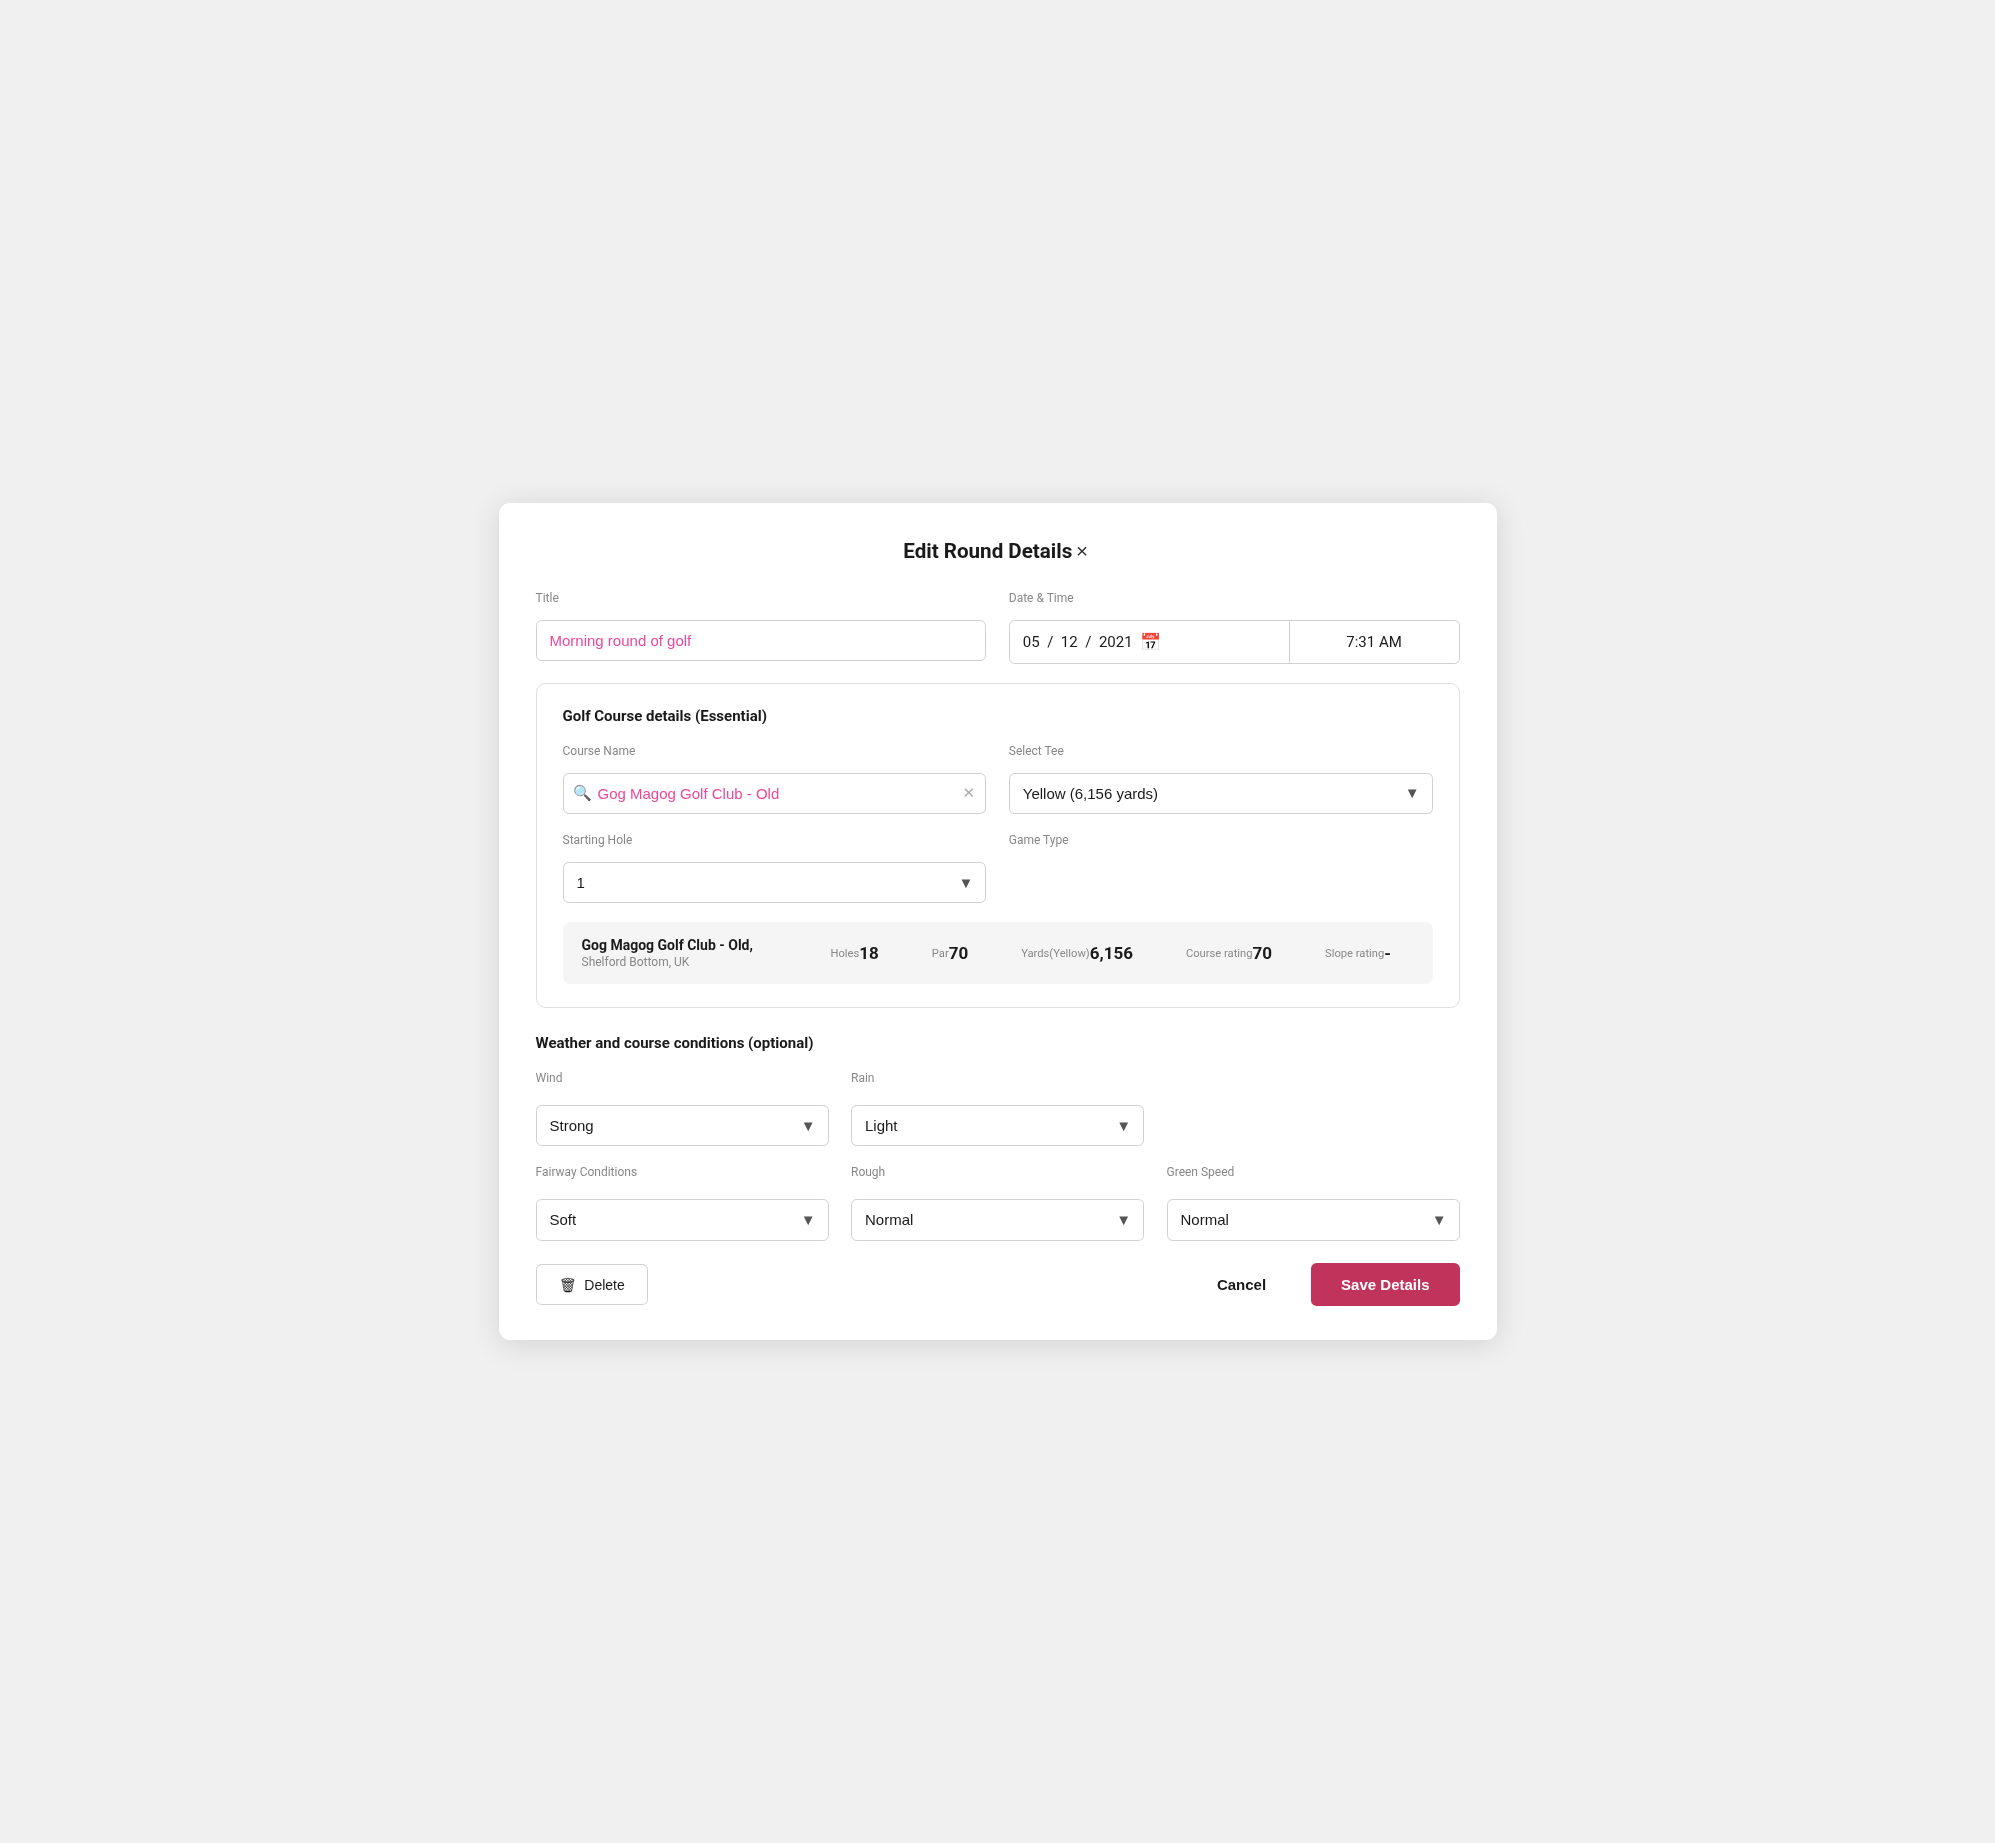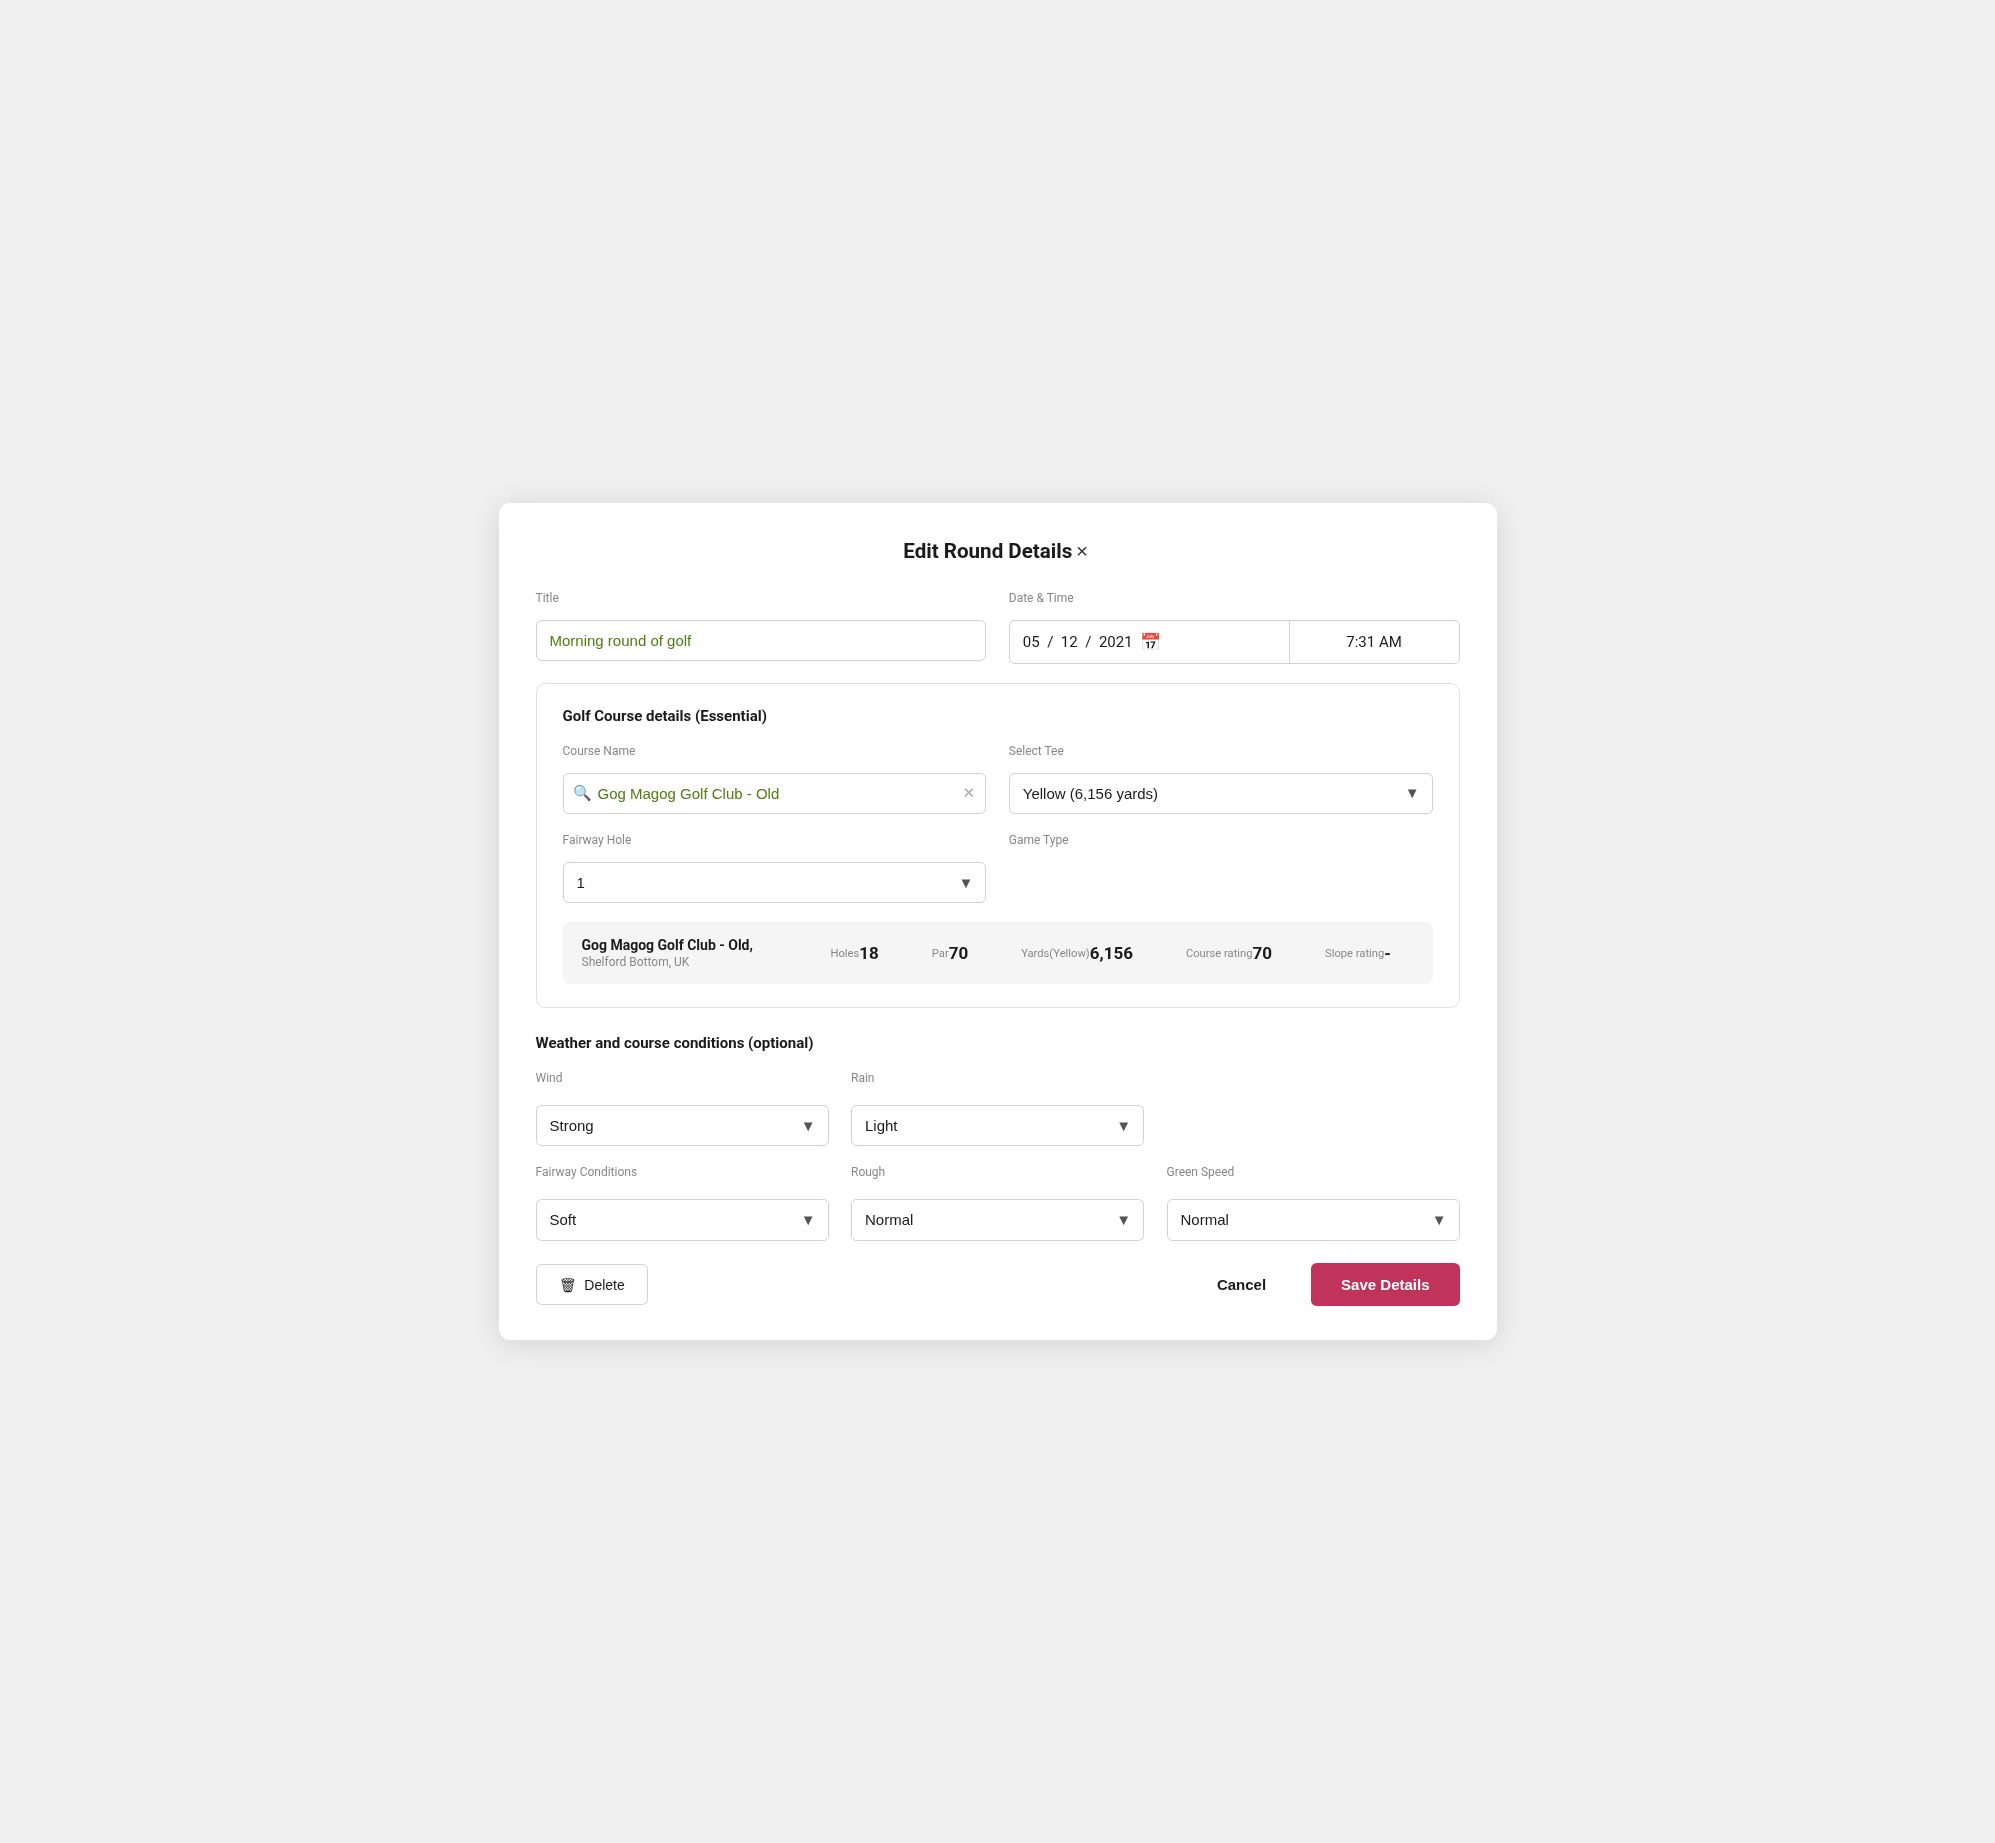--- a/index.html
+++ b/index.html
@@ -53,21 +53,21 @@
     .form-label {
       font-size: 12px;
       color: #888;
       font-weight: 400;
     }
     .form-input {
       border: 1.4px solid #d0d0d0;
       border-radius: 5.6px;
       padding: 11.2px 13px;
       font-size: 15px;
-      color: #4d7c0f;
+      color: #ec4899;
       outline: none;
       width: 100%;
     }
     .date-time-group {
       display: flex;
       gap: 0;
       border: 1.4px solid #d0d0d0;
       border-radius: 5.6px;
       overflow: hidden;
     }
@@ -333,21 +333,21 @@
             <option>Red (5,800 yards)</option>
           </select>
           <span class="chevron-icon">▼</span>
         </div>
       </div>
     </div>
 
     <div class="form-row">
 
       <div class="form-group full">
-        <label class="form-label">Fairway Hole</label>
+        <label class="form-label">Starting Hole</label>
         <div class="select-wrap">
           <select>
             <option>1</option><option>2</option><option>3</option>
             <option>4</option><option>5</option><option>6</option>
             <option>7</option><option>8</option><option>9</option>
             <option>10</option>
           </select>
           <span class="chevron-icon">▼</span>
         </div>
       </div>

